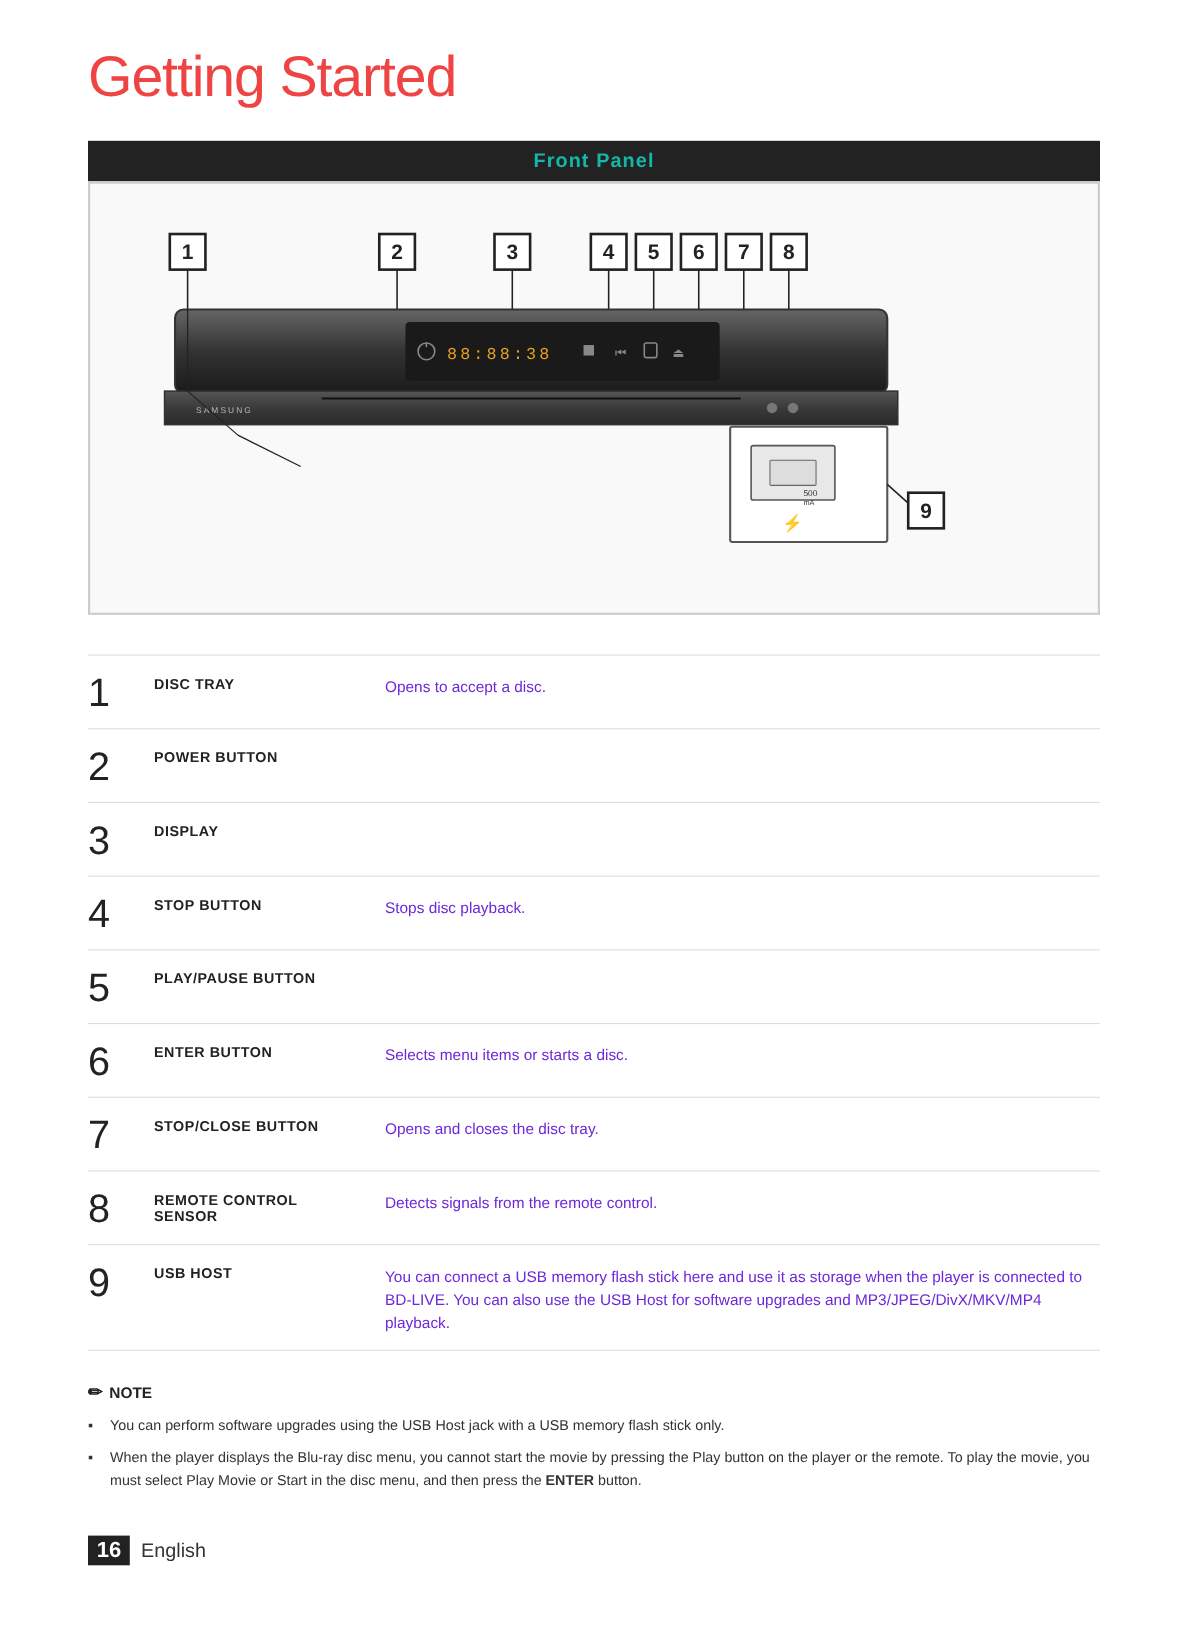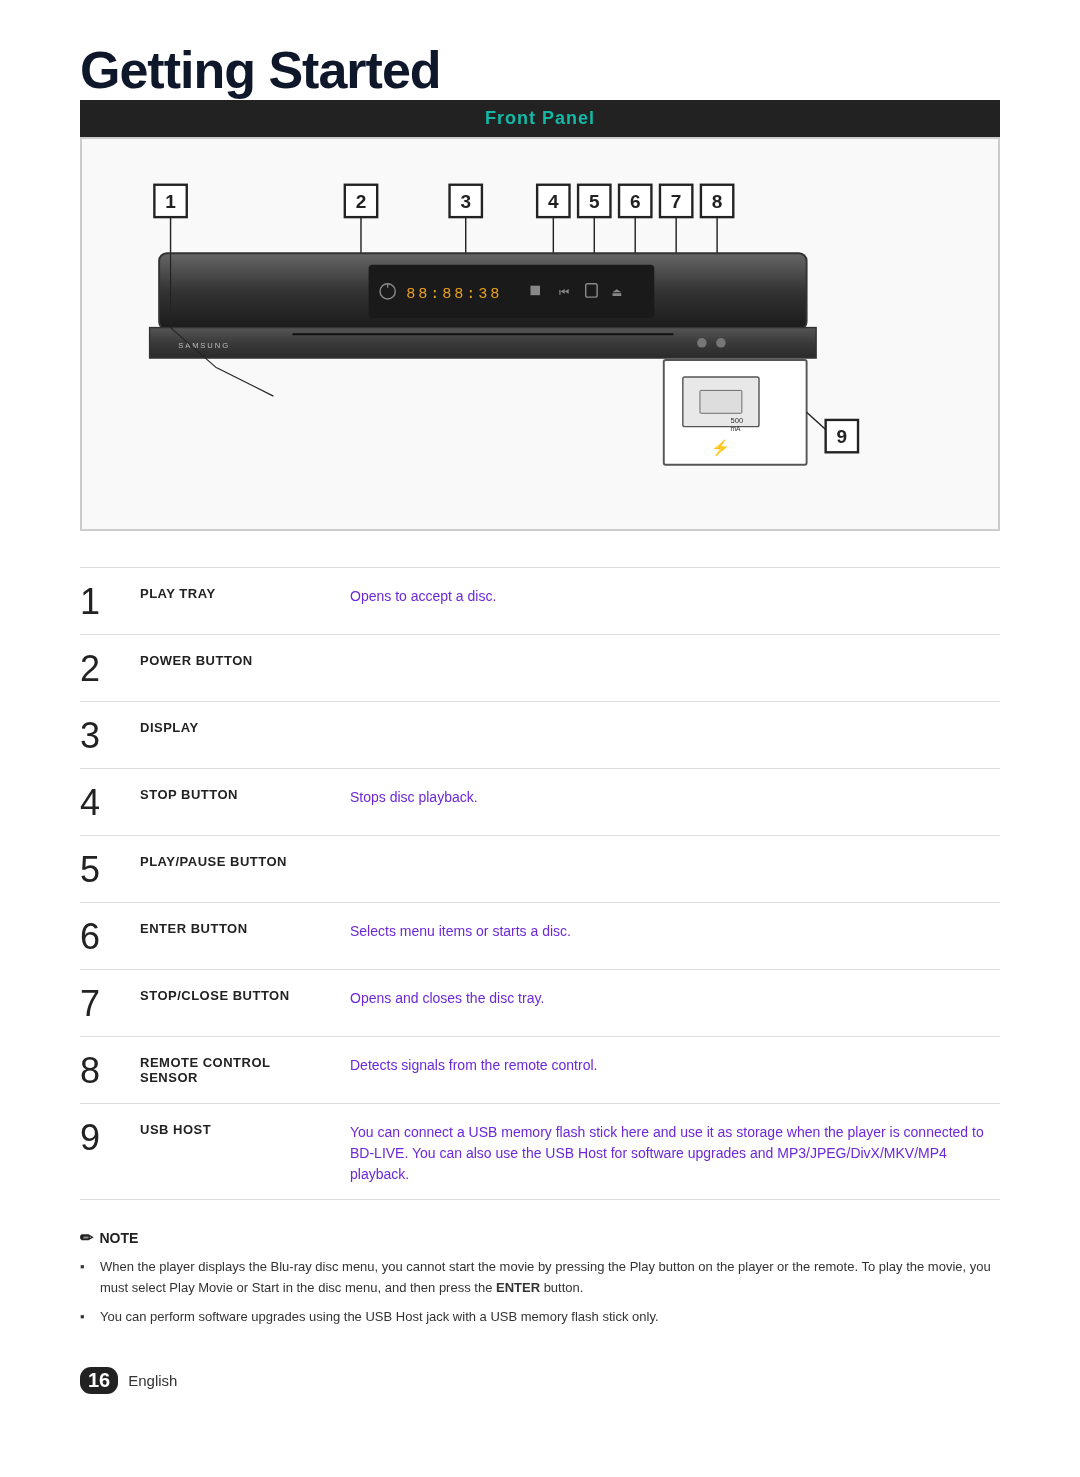--- a/index.html
+++ b/index.html
@@ -6,22 +6,23 @@
     body {
       background: #fff;
       font-family: Arial, sans-serif;
       width: 1080px;
       min-height: 1477px;
       padding: 40px 80px 60px 80px;
       color: #222;
     }
     h1.page-title {
       font-size: 52px;
-      font-weight: 700;
-      color: #0f172a;
+      font-weight: 400;
+      color: #ef4444;
+      margin-bottom: 28px;
       letter-spacing: -1px;
     }
     .front-panel-header {
       background: #222;
       color: #14b8a6;
       text-align: center;
       font-size: 18px;
       font-weight: bold;
       padding: 8px 0;
       letter-spacing: 1px;
@@ -120,24 +121,23 @@
       align-items: center;
       gap: 10px;
     }
     .page-num-box {
       background: #222;
       color: #fff;
       font-size: 20px;
       font-weight: bold;
       padding: 2px 8px;
       display: inline-block;
-      border-radius: 11px;
     }
     .page-lang {
-      font-size: 15px;
+      font-size: 18px;
       color: #333;
     }
 
     
     .diagram-svg-container {
       position: relative;
       width: 100%;
       height: 340px;
     }
   </style>
@@ -241,21 +241,21 @@
       <line x1="740" y1="247" x2="760" y2="265" stroke="#222" stroke-width="1.5"></line>
 
     </svg>
   </div>
 </div>
 
 <div class="items-list">
 
   <div class="item-row">
     <span class="item-number">1</span>
-    <span class="item-label">PLAY TRAY</span>
+    <span class="item-label">DISC TRAY</span>
     <span class="item-desc">Opens to accept a disc.</span>
   </div>
 
   <div class="item-row">
     <span class="item-number">2</span>
     <span class="item-label">POWER BUTTON</span>
   </div>
 
   <div class="item-row">
     <span class="item-number">3</span>
@@ -298,21 +298,21 @@
   </div>
 
 </div>
 
 <div class="note-section">
   <div class="note-title">
     <span class="note-pencil">✏</span>
     <span>NOTE</span>
   </div>
   <ul class="note-bullets">
+    <li>You can perform software upgrades using the USB Host jack with a USB memory flash stick only.</li>
     <li>When the player displays the Blu-ray disc menu, you cannot start the movie by pressing the Play button on the player or the remote. To play the movie, you must select Play Movie or Start in the disc menu, and then press the <strong>ENTER</strong> button.</li>
-    <li>You can perform software upgrades using the USB Host jack with a USB memory flash stick only.</li>
   </ul>
 </div>
 
 <div class="page-footer">
   <span class="page-num-box">16</span>
   <span class="page-lang">English</span>
 </div>
 
 </body></html>

